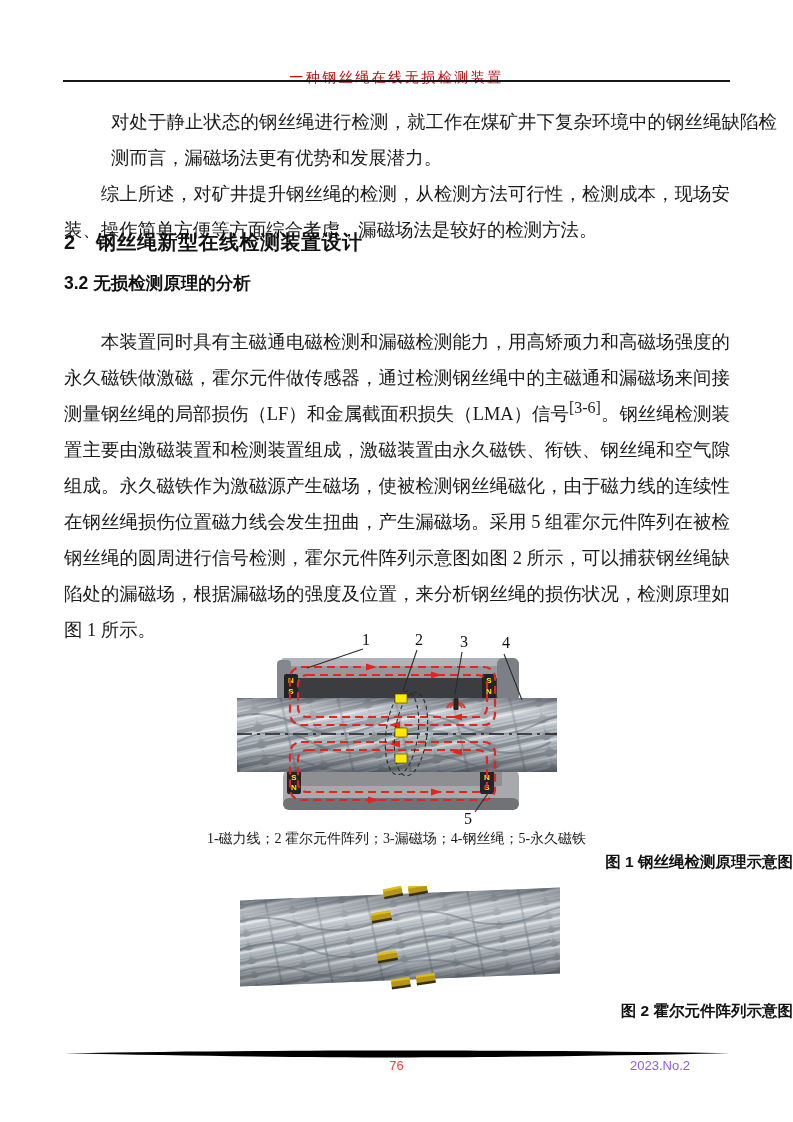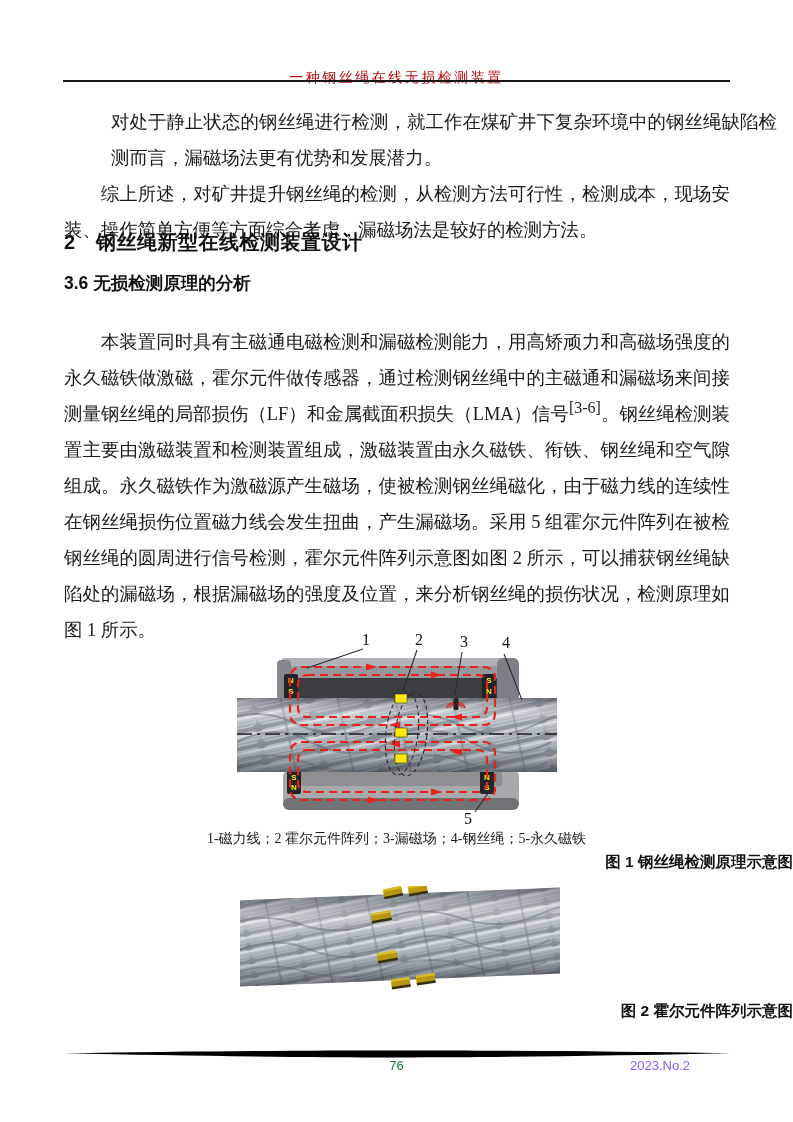--- a/index.html
+++ b/index.html
@@ -37,39 +37,39 @@
   }
   .fig-caption{
     position:absolute;left:0;width:100%;text-align:right;
     font-family:"Liberation Sans",sans-serif;font-weight:bold;font-size:15.5px;color:#111;
   }
   #caption1{top:852px;}
   #caption2{top:1001px;}
   .footer-bar{position:absolute;left:64px;top:1050px;}
   .page-num{
     position:absolute;top:1058px;left:0;width:100%;text-align:center;
-    font-family:"Liberation Sans",sans-serif;font-size:13px;color:#15803d;
+    font-family:"Liberation Sans",sans-serif;font-size:13px;color:#ef4444;
   }
   .issue{
     position:absolute;top:1058px;right:103px;
     font-family:"Liberation Sans",sans-serif;font-size:13px;color:#8b5cf6;
   }
 </style>
 </head>
 <body>
 
 <div class="page">
 
   <div class="running-head">一种钢丝绳在线无损检测装置</div>
   <div class="header-rule"></div>
 
   <p class="para" id="para1">对处于静止状态的钢丝绳进行检测，就工作在煤矿井下复杂环境中的钢丝绳缺陷检测而言，漏磁场法更有优势和发展潜力。</p>
   <p class="para indent" id="para2">综上所述，对矿井提升钢丝绳的检测，从检测方法可行性，检测成本，现场安装、操作简单方便等方面综合考虑，漏磁场法是较好的检测方法。</p>
   <h2 class="h2">2　钢丝绳新型在线检测装置设计</h2>
-  <h3 class="h3">3.6 无损检测原理的分析</h3>
+  <h3 class="h3">3.2 无损检测原理的分析</h3>
   <p class="para indent" id="para3"><span>本装置同时具有主磁通电磁检测和漏磁检测能力，用高矫顽力和高磁场强度的永久磁铁做激磁，霍尔元件做传感器，通过检测钢丝绳中的主磁通和漏磁场来间接测量钢丝绳的局部损伤（LF）和金属截面积损失（LMA）信号</span><sup class="cite">[3-6]</sup><span>。钢丝绳检测装置主要由激磁装置和检测装置组成，激磁装置由永久磁铁、衔铁、钢丝绳和空气隙组成。永久磁铁作为激磁源产生磁场，使被检测钢丝绳磁化，由于磁力线的连续性在钢丝绳损伤位置磁力线会发生扭曲，产生漏磁场。采用 5 组霍尔元件阵列在被检钢丝绳的圆周进行信号检测，霍尔元件阵列示意图如图 2 所示，可以捕获钢丝绳缺陷处的漏磁场，根据漏磁场的强度及位置，来分析钢丝绳的损伤状况，检测原理如图 1 所示。</span></p>
 
   <svg class="fig1" width="320" height="202" viewBox="0 0 320 202">
     <defs>
       <pattern id="braid1" patternUnits="userSpaceOnUse" width="56" height="17" patternTransform="rotate(-12)">
         <rect width="56" height="17" fill="#828a92"></rect>
         <rect y="2" width="56" height="13" rx="6.5" fill="#b9c0c7"></rect>
         <path d="M0,5 H56" stroke="#dce0e4" stroke-width="2.2"></path>
         <path d="M0,9 H56" stroke="#a7afb7" stroke-width="1.8"></path>
         <path d="M0,12.5 H56" stroke="#939ba3" stroke-width="1.6"></path>

